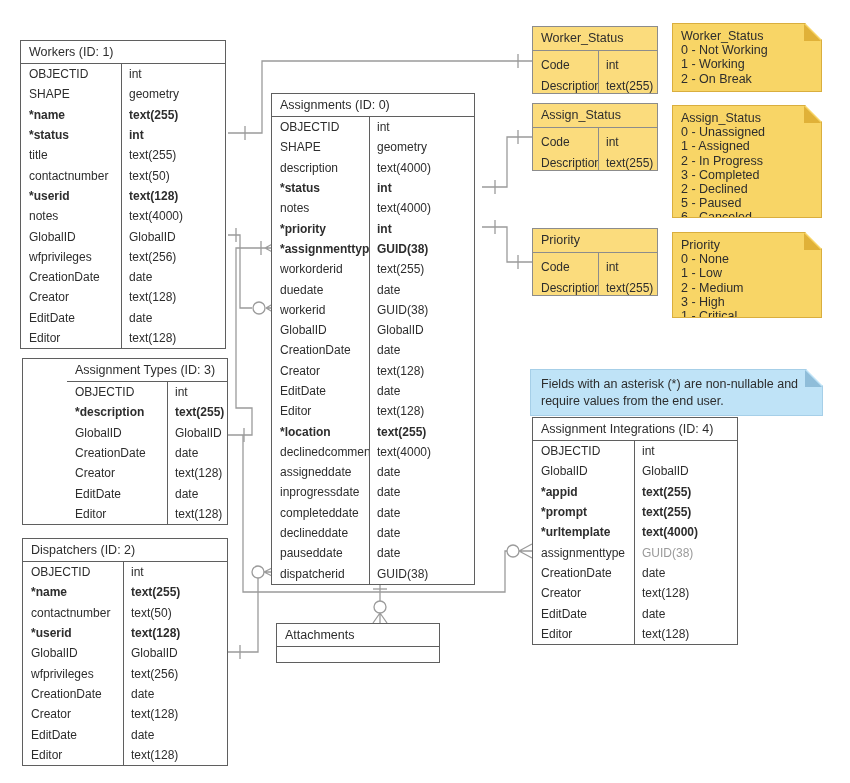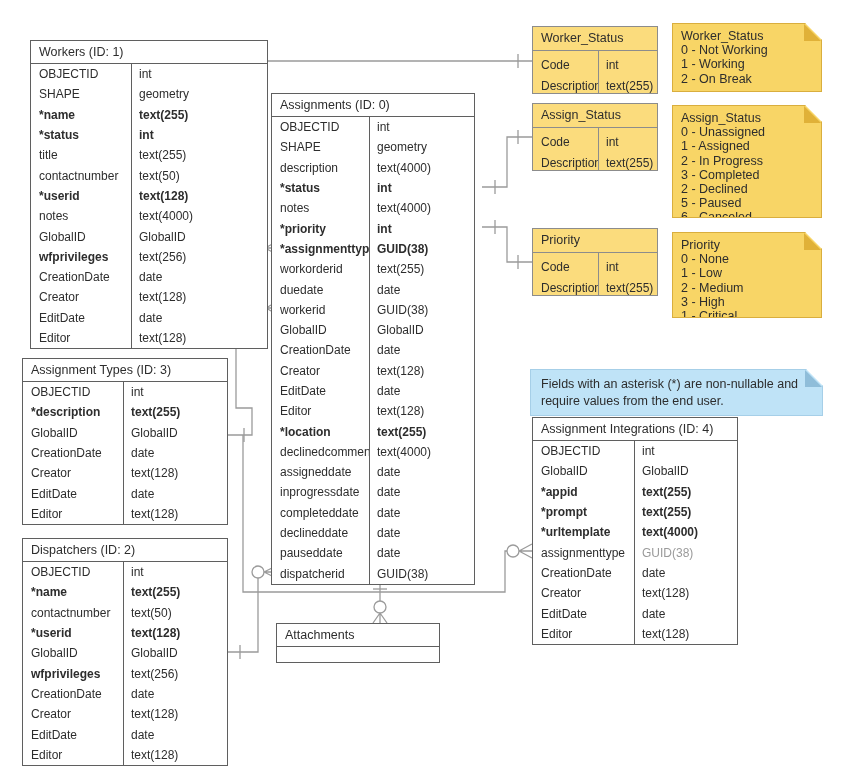--- a/index.html
+++ b/index.html
@@ -10,21 +10,21 @@
   svg.wires circle{stroke:#9b9b9b;stroke-width:1.3;fill:#ffffff;}
 
   .etable{position:absolute;background:#ffffff;border:1px solid #5f5f5f;font-size:12px;box-sizing:border-box;}
   .ehead{height:22px;line-height:22px;padding-left:8px;border-bottom:1px solid #5f5f5f;font-size:12.5px;white-space:nowrap;overflow:hidden;}
   .ebody{position:relative;}
   .ebody.split::before{content:"";position:absolute;top:0;bottom:0;left:var(--split);width:1px;background:#5f5f5f;}
   .erow{display:flex;height:20.3px;align-items:center;white-space:nowrap;}
   .erow .c1{width:var(--split);padding-left:8px;box-sizing:border-box;flex:none;overflow:hidden;}
   .erow .c2{padding-left:8px;overflow:hidden;}
   .erow.b-both{font-weight:bold;}
-  .erow.b-field .c1{font-weight:bold;}
+  .erow.b-field .c1{font-weight:normal;}
   .erow.muted .c2{color:#9a9a9a;}
   .ebody.empty{height:15px;}
 
   .ytable{background:#FBDC7D;border-color:#8c8c8c;}
   .ytable .ehead{border-bottom:1px solid #8c8c8c;height:23px;line-height:23px;}
   .ytable .erow{height:21px;align-items:flex-end;}
   .ytable .ebody.split::before{background:#8c8c8c;}
 
   .note{position:absolute;box-sizing:border-box;font-size:12.5px;overflow:hidden;
         clip-path:polygon(0 0, calc(100% - 17px) 0, 100% 17px, 100% 100%, 0 100%);}
@@ -89,21 +89,21 @@
         <path d="M518,130 V144"></path>
     </g>
 
     <g>
       <path d="M482,227 H507 V262 H532"></path>
       <path d="M495,220 V234"></path>
         <path d="M518,255 V269"></path>
     </g>
   </svg>
 
-  <div class="etable" style="left:30px;top:40px;width:238px;--split:100px;">
+  <div class="etable" style="left:20px;top:40px;width:206px;--split:100px;">
     <div class="ehead">Workers (ID: 1)</div>
     <div class="ebody split">
         <div class="erow">
           <span class="c1">OBJECTID</span>
           <span class="c2">int</span>
         </div>
         <div class="erow">
           <span class="c1">SHAPE</span>
           <span class="c2">geometry</span>
         </div>
@@ -151,21 +151,21 @@
           <span class="c1">EditDate</span>
           <span class="c2">date</span>
         </div>
         <div class="erow">
           <span class="c1">Editor</span>
           <span class="c2">text(128)</span>
         </div>
       </div>
   </div>
 
-  <div class="etable" style="left:22px;top:358px;width:206px;--split:100px;">
+  <div class="etable" style="left:22px;top:358px;width:206px;padding-left:44px;--split:100px;">
     <div class="ehead">Assignment Types (ID: 3)</div>
     <div class="ebody split">
         <div class="erow">
           <span class="c1">OBJECTID</span>
           <span class="c2">int</span>
         </div>
         <div class="erow b-both">
           <span class="c1">*description</span>
           <span class="c2">text(255)</span>
         </div>

